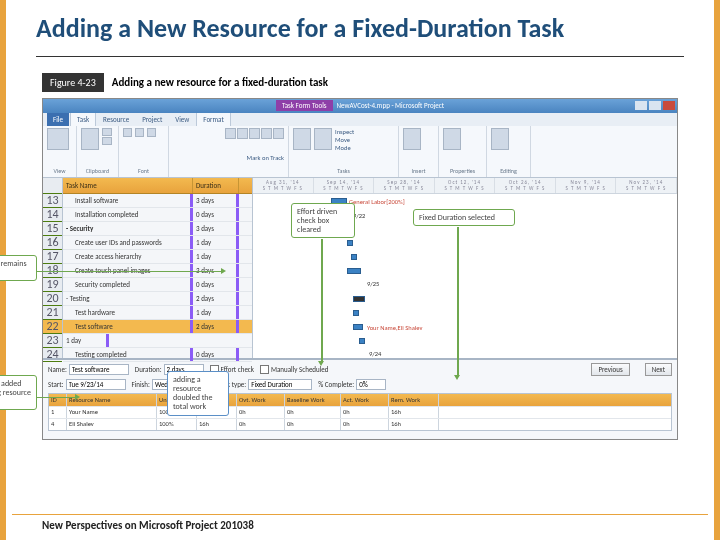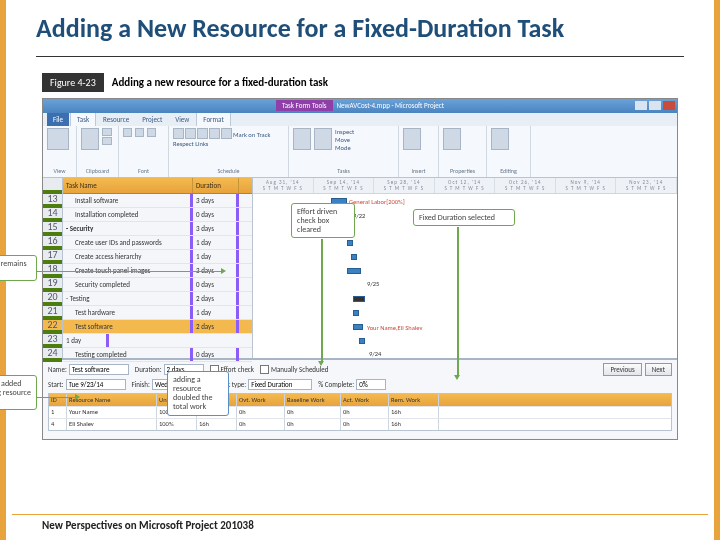--- a/index.html
+++ b/index.html
@@ -23,21 +23,21 @@
 .ribbon-tabs span.file{background:#3b6fb0;color:#fff}
 .ribbon-tabs span.active{background:#f5f8fc;border:1px solid #bcc9d9;border-bottom:0}
 .ribbon{height:52px;background:#f5f8fc;border-bottom:1px solid #b8c4d2;display:flex}
 .rgroup{border-right:1px solid #d0d8e2;padding:2px 4px;display:flex;flex-direction:column;justify-content:space-between}
 .rgroup .ric{display:flex;gap:3px;flex-wrap:wrap}
 .rgroup .ric i{width:13px;height:13px;background:#cfd9e6;display:inline-block;border:1px solid #a8b5c5}
 .rgroup .glabel{font-size:6px;color:#6a7a8c;text-align:center}
 .rgroup .txtitem{font-size:6.5px;color:#3b5b82;white-space:nowrap}
 .grid-area{display:flex;height:180px}
 .rownums{width:20px;background:#e8ecf1;border-right:1px solid #b8c4d2}
-.rownums div{height:14px;border-bottom:4px solid #4d7c0f;font-size:10px;display:flex;align-items:center;justify-content:center;color:#556}
+.rownums div{height:14px;border-bottom:1px solid #4d7c0f;font-size:12px;display:flex;align-items:center;justify-content:center;color:#556}
 .tasktable{width:190px;border-right:1px solid #b8c4d2}
 .th-row{display:flex;height:16px;background:linear-gradient(#f3b94f,#e8a33d);border-bottom:1px solid #b38425}
 .th-row div{border-right:1px solid #c79534;font-size:7px;display:flex;align-items:center;padding:0 3px;color:#3a2f18}
 .trow{display:flex;height:14px;border-bottom:1px solid #e2e6eb}
 .trow.sel{background:#f3b94f}
 .trow div{border-right:3px solid #8b5cf6;font-size:7px;display:flex;align-items:center;padding:0 3px}
 .gantt{flex:1;position:relative;background:#fff}
 .gantt-hdr{height:16px;background:#eef2f6;border-bottom:1px solid #cdd5de;display:flex}
 .gantt-hdr div{flex:1;border-right:1px solid #d8dee5;font-size:6px;text-align:center;color:#556;padding-top:1px}
 .gantt-hdr div span{display:block;font-size:5px;color:#889;letter-spacing:1px}
@@ -120,21 +120,21 @@
           </div>
     <div class="rgroup" style="width:50px">
             <div class="ric">
               <i style="width:9px;height:9px"></i>
               <i style="width:9px;height:9px"></i>
               <i style="width:9px;height:9px"></i>
             </div>
             <div class="glabel">Font</div>
           </div>
     <div class="rgroup" style="width:120px">
-            <div class="ric" style="flex-direction:row;align-items:flex-end;gap:1px">
+            <div class="ric" style="flex-direction:column;align-items:flex-end;gap:15px">
               <div style="display:flex;gap:1px">
                 <i style="width:11px;height:11px"></i>
                 <i style="width:11px;height:11px"></i>
                 <i style="width:11px;height:11px"></i>
                 <i style="width:11px;height:11px"></i>
                 <i style="width:11px;height:11px"></i>
               </div>
               <div class="txtitem">Mark on Track</div>
               <div class="txtitem">Respect Links</div>
             </div>
@@ -300,21 +300,21 @@
               <input style="width: 40px;" value="2 days">
             </div>
      <div class="fld">
               <span class="chk"></span>
               <span>Effort check</span>
             </div>
      <div class="fld">
               <span class="chk"></span>
               <span>Manually Scheduled</span>
             </div>
-     <div style="margin-left:auto;display:flex;gap:3px">
+     <div style="margin-left:auto;display:flex;gap:15px">
               <span class="btn">Previous</span>
               <span class="btn">Next</span>
             </div>
     </div>
     <div class="form-row1">
      <div class="fld">
               <span>Start:</span>
               <input value="Tue 9/23/14" style="">
             </div>
      <div class="fld">

